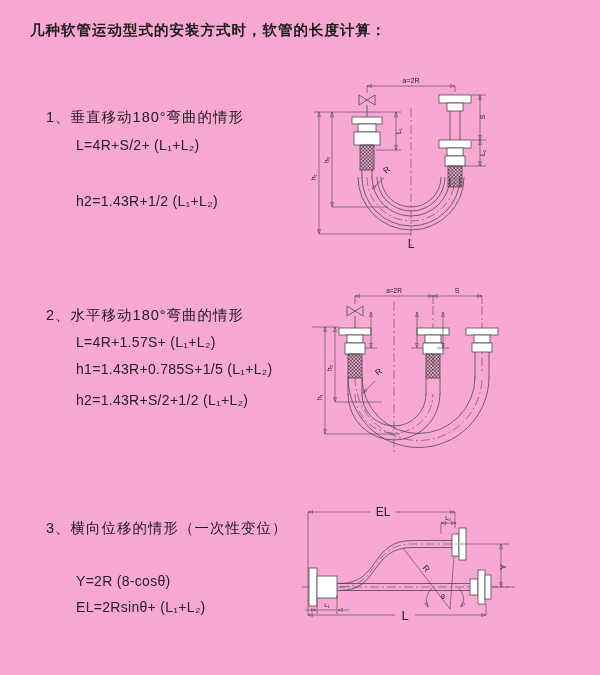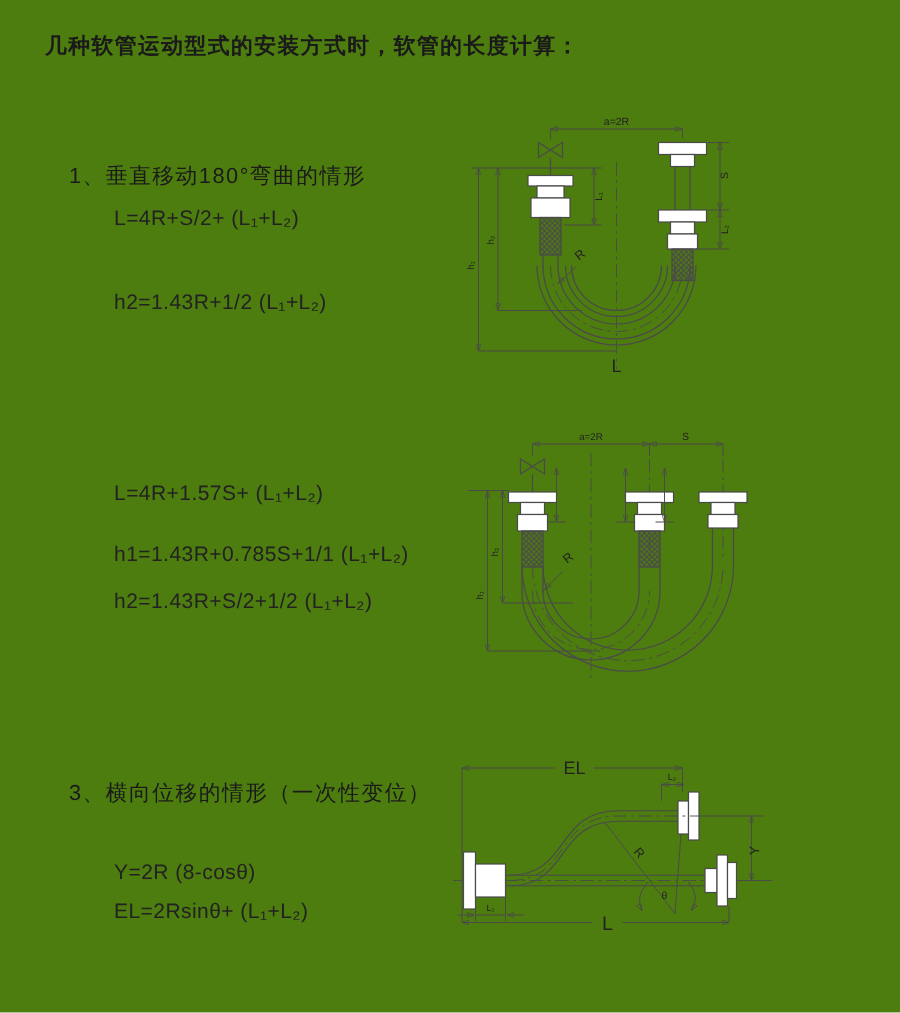--- a/index.html
+++ b/index.html
@@ -1,16 +1,16 @@
 <!DOCTYPE html>
 <html><head>
 <meta charset="utf-8">
 <style>
   html,body{margin:0;padding:0;background:#ffffff;}
-  .page{position:relative;width:600px;height:675px;background:#4d7c0f;overflow:hidden;
+  .page{position:relative;width:600px;height:675px;background:#f9a8d4;overflow:hidden;
         font-family:"Liberation Sans","DejaVu Sans",sans-serif;color:#1a1a1a;}
   .doc-title{position:absolute;left:30px;top:21px;font-size:14.5px;font-weight:700;letter-spacing:1px;}
   .sec-h{position:absolute;left:46px;font-size:14.5px;font-weight:400;letter-spacing:1px;}
   .formula{position:absolute;left:76px;font-size:14px;font-weight:400;letter-spacing:.3px;color:#222;}
   svg.diag{position:absolute;}
   .diag path,.diag line{stroke:#4a4a4a;stroke-width:.8;fill:none;}
   .diag rect{stroke:#4a4a4a;stroke-width:.8;fill:#fff;}
   .diag .dim{stroke-width:.65;}
   .diag .cl{stroke-dasharray:9 3 2 3;stroke-width:.6;}
   .diag text{stroke:none;fill:#222;font-family:"Liberation Sans","DejaVu Sans",sans-serif;}
@@ -19,22 +19,23 @@
 <body>
 
 <div class="page">
 
   <div class="doc-title">几种软管运动型式的安装方式时，软管的长度计算：</div>
 
   <div class="sec-h" style="top:108px">1、垂直移动180°弯曲的情形</div>
   <div class="formula" style="top:137px">L=4R+S/2+ (L₁+L₂)</div>
   <div class="formula" style="top:193px">h2=1.43R+1/2 (L₁+L₂)</div>
 
-  <div class="formula" style="top:320px">L=4R+1.57S+ (L₁+L₂)</div>
-  <div class="formula" style="top:361px">h1=1.43R+0.785S+1/1 (L₁+L₂)</div>
+  <div class="sec-h" style="top:306px">2、水平移动180°弯曲的情形</div>
+  <div class="formula" style="top:334px">L=4R+1.57S+ (L₁+L₂)</div>
+  <div class="formula" style="top:361px">h1=1.43R+0.785S+1/5 (L₁+L₂)</div>
   <div class="formula" style="top:392px">h2=1.43R+S/2+1/2 (L₁+L₂)</div>
 
   <div class="sec-h" style="top:519px">3、横向位移的情形（一次性变位）</div>
   <div class="formula" style="top:573px">Y=2R (8-cosθ)</div>
   <div class="formula" style="top:599px">EL=2Rsinθ+ (L₁+L₂)</div>
 
   <svg class="diag" style="left:300px;top:70px" width="290" height="195" viewBox="0 0 290 195">
     <defs>
       <marker id="a1" viewBox="0 0 8 6" markerWidth="8" markerHeight="6" refX="7.5" refY="3" orient="auto-start-reverse">
         <path d="M0.5,0.6 L7.5,3 L0.5,5.4 Z" fill="#4a4a4a" stroke="none"></path>

